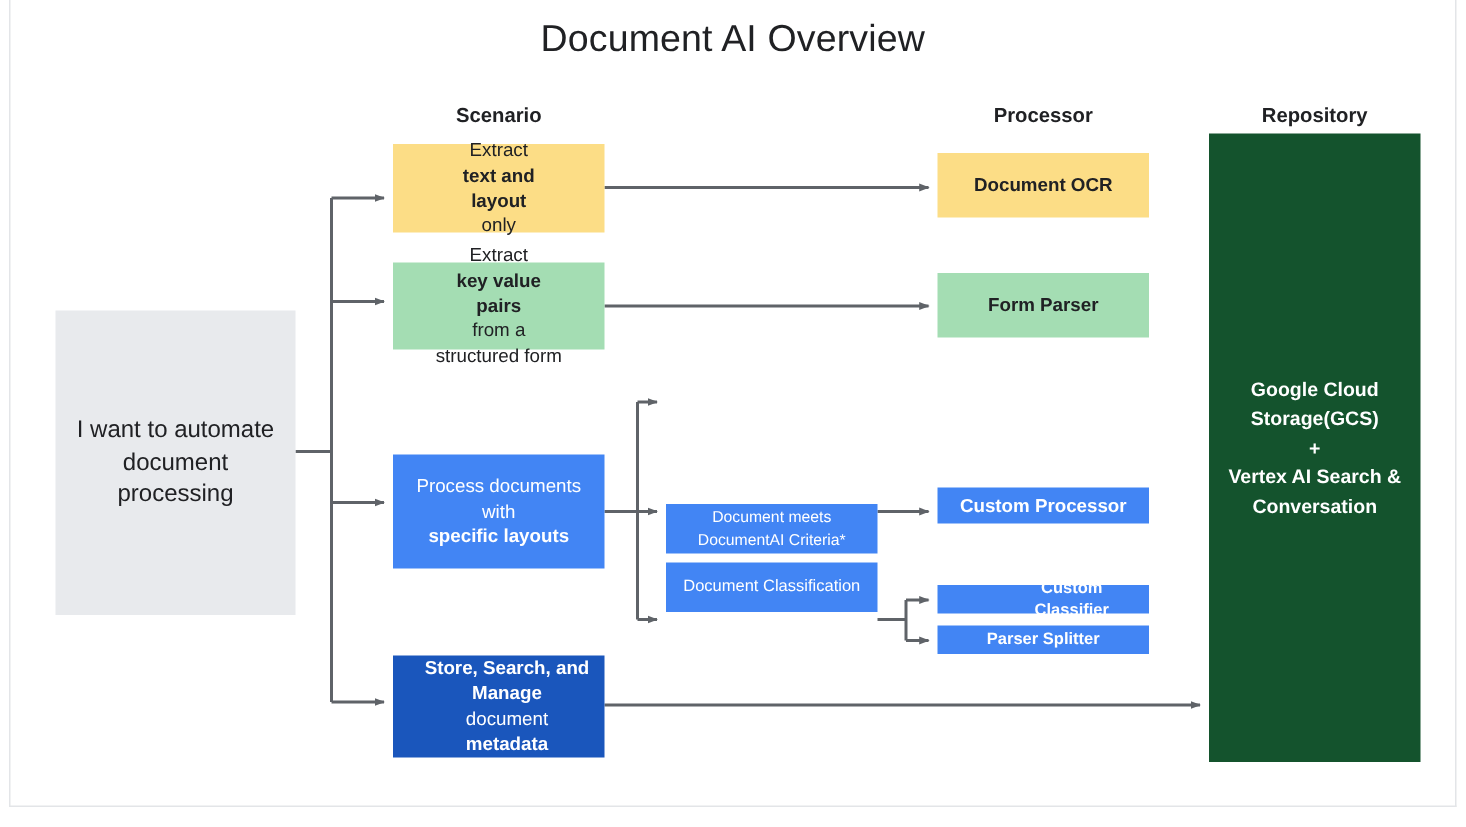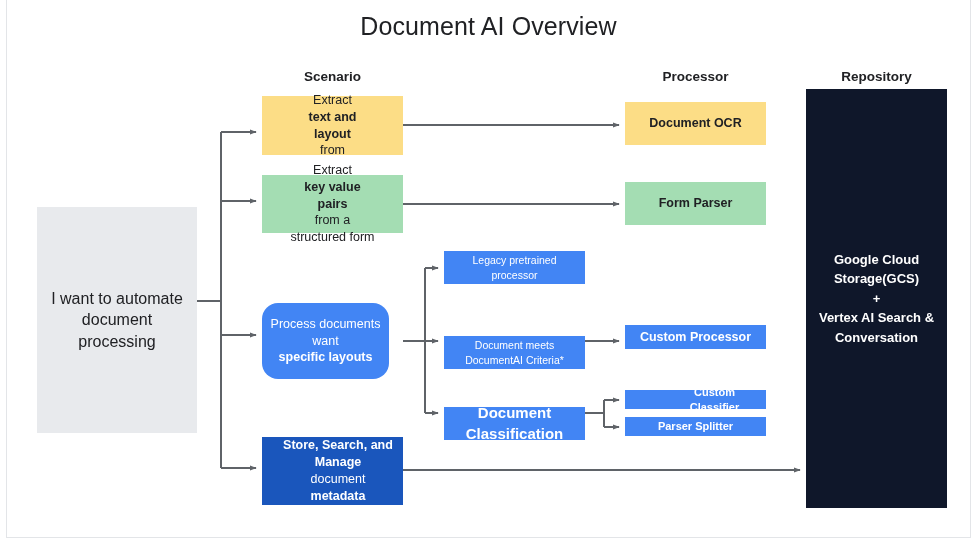--- a/index.html
+++ b/index.html
@@ -62,34 +62,34 @@
   }
   .box span { display: block; }
   .box b { font-weight: bold; margin-top: 40px; }
 
   
   .c-grey   { background: #e8eaed; color: #202124; }
   .c-yellow { background: #fcdd86; color: #202124; }
   .c-green  { background: #a4ddb3; color: #202124; }
   .c-blue   { background: #4285f4; color: #ffffff; }
   .c-dblue  { background: #1a56bc; color: #ffffff; }
-  .c-repo   { background: #0f172a; color: #ffffff; }
-
-  
-  #box-intent      { left: 37px;  top: 207px; width: 160px; height: 226px;
+  .c-repo   { background: #14532d; color: #ffffff; }
+
+  
+  #box-intent      { left: 37px;  top: 207px; width: 160px; height: 203px;
                      font-size: 16px; font-weight: 400; }
   #box-extract-text{ left: 262px; top: 96px;  width: 141px; height: 59px;  font-size: 12.5px; }
   #box-extract-kv  { left: 262px; top: 175px; width: 141px; height: 58px;  font-size: 12.5px; }
-  #box-process-doc { left: 262px; top: 303px; width: 127px; height: 76px;  font-size: 12.5px; border-radius: 16px; }
+  #box-process-doc { left: 262px; top: 303px; width: 141px; height: 76px;  font-size: 12.5px; }
   #box-store-search{ left: 262px; top: 437px; width: 141px; height: 68px;  font-size: 12.5px; padding-left: 17px; }
 
   
   #box-legacy      { left: 444px; top: 251px; width: 141px; height: 33px;  font-size: 10.5px; }
   #box-criteria    { left: 444px; top: 324px; width: 141px; height: 33px;  font-size: 10.5px; margin-top: 12px; }
-  #box-classify    { left: 444px; top: 407px; width: 141px; height: 33px;  font-size: 15px; font-weight: bold; }
+  #box-classify    { left: 444px; top: 375px; width: 141px; height: 33px;  font-size: 11px; }
 
   
   #box-ocr         { left: 625px; top: 102px; width: 141px; height: 43px;  font-size: 12.5px; font-weight: bold; }
   #box-form-parser { left: 625px; top: 182px; width: 141px; height: 43px;  font-size: 12.5px; font-weight: bold; }
   #box-custom-proc { left: 625px; top: 325px; width: 141px; height: 24px;  font-size: 12.5px; font-weight: bold; }
   #box-custom-clf  { left: 625px; top: 390px; width: 141px; height: 19px;  font-size: 11px;  font-weight: bold; padding-left: 44px; }
   #box-custom-spl  { left: 625px; top: 417px; width: 141px; height: 19px;  font-size: 11px;  font-weight: bold; }
 
   
   #box-repository  { left: 806px; top: 89px;  width: 141px; height: 419px;
@@ -159,53 +159,47 @@
     <div>
       <span>I want to automate</span>
       <span>document</span>
       <span>processing</span>
     </div>
   </div>
 
   <div class="box c-yellow" id="box-extract-text">
     <div>
       <span><span>Extract </span><b>text and</b></span>
-      <span><b>layout</b><span> from</span></span>
+      <span><b>layout</b><span> only</span></span>
     </div>
   </div>
 
   <div class="box c-green" id="box-extract-kv">
     <div>
       <span><span>Extract </span><b>key value</b></span>
       <span><b>pairs</b><span> from a</span></span>
       <span>structured form</span>
     </div>
   </div>
 
   <div class="box c-blue" id="box-process-doc">
     <div>
       <span>Process documents</span>
-      <span><span>want </span><b>specific layouts</b></span>
+      <span><span>with </span><b>specific layouts</b></span>
     </div>
   </div>
 
   <div class="box c-dblue" id="box-store-search">
     <div>
       <span><b>Store, Search, and</b></span>
       <span><b>Manage</b><span> document</span></span>
       <span><b>metadata</b></span>
     </div>
   </div>
 
-  <div class="box c-blue" id="box-legacy">
-    <div>
-      <span>Legacy pretrained</span>
-      <span>processor</span>
-    </div>
-  </div>
 
   <div class="box c-blue" id="box-criteria">
     <div>
       <span>Document meets</span>
       <span>DocumentAI Criteria*</span>
     </div>
   </div>
 
   <div class="box c-blue" id="box-classify">
     <div>

